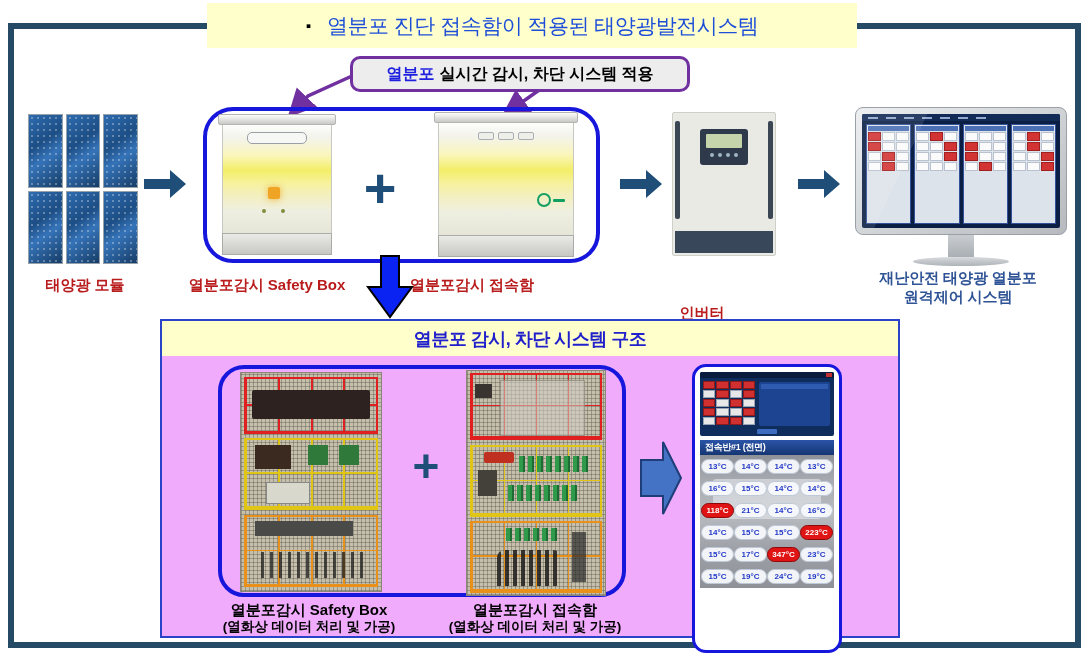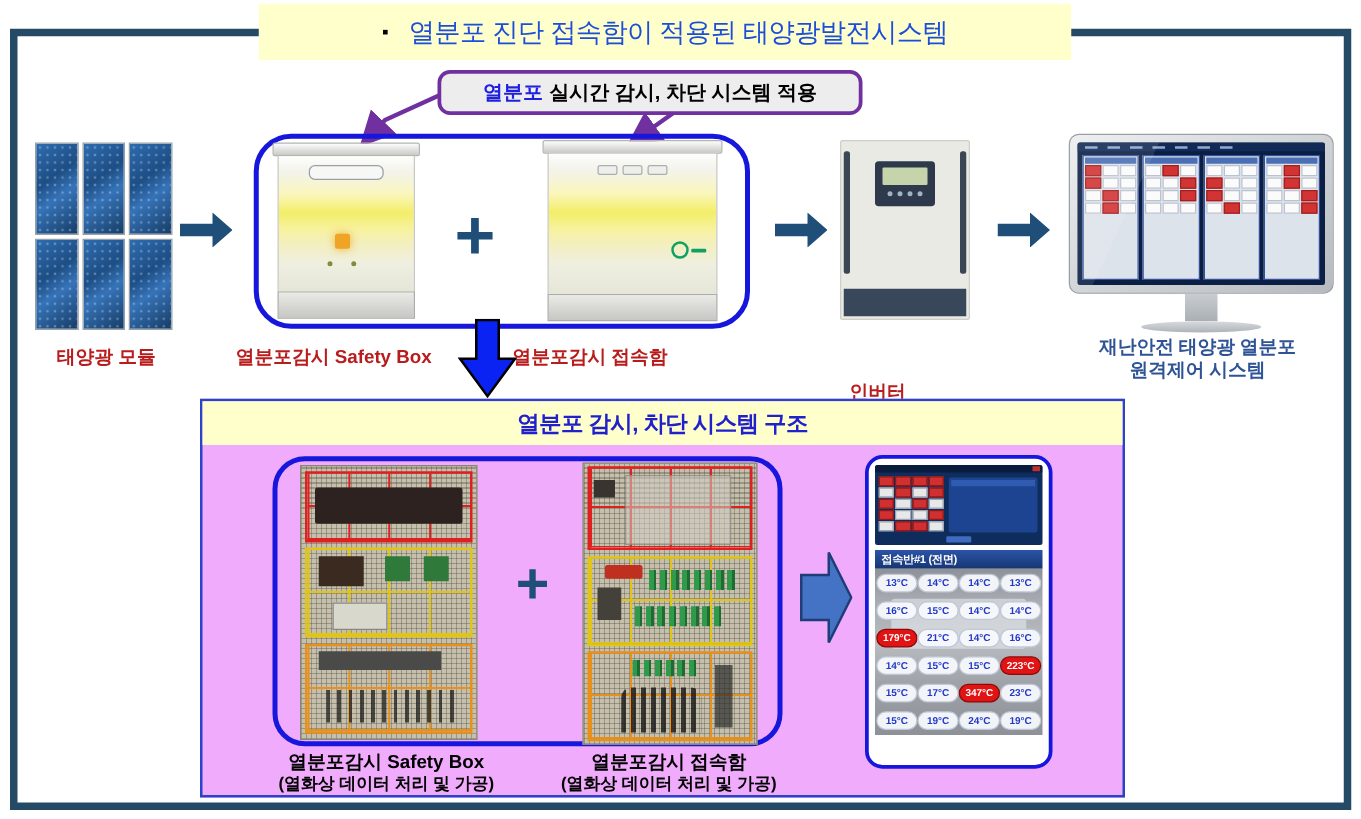--- a/index.html
+++ b/index.html
@@ -101,21 +101,21 @@
   
   .photo{position:absolute;border:1px solid #8A8578;overflow:hidden;background-color:#C6BFAC;
     background-image:repeating-linear-gradient(0deg,rgba(70,70,58,.35) 0 1px,transparent 1px 4px),
                      repeating-linear-gradient(90deg,rgba(70,70,58,.35) 0 1px,transparent 1px 4px);}
   .zone{position:absolute;left:2%;right:2%;border:2px solid var(--c);box-sizing:border-box;
     background-image:repeating-linear-gradient(90deg,var(--c) 0,var(--c) 1.5px,transparent 1.5px,transparent 25%),
                      repeating-linear-gradient(0deg,var(--c) 0,var(--c) 1.5px,transparent 1.5px,transparent 50%);}
   .blob{position:absolute;}
 
   
-  .monitoring-panel{position:absolute;left:530px;top:43px;width:150px;height:251px;background:#fff;
+  .monitoring-panel{position:absolute;left:530px;top:43px;width:150px;height:289px;background:#fff;
                     border:3px solid #1616DC;border-radius:14px;padding:5px;box-sizing:border-box;}
   .dash-mini{height:64px;background:#0E2C5C;border-radius:2px;position:relative;overflow:hidden;margin-bottom:4px;}
   .dash-topbar{height:6px;background:#0A1C3E;position:relative;}
   .dash-topbar i{position:absolute;right:2px;top:1px;width:6px;height:4px;background:#C03030;}
   .dash-tiles{position:absolute;left:3px;top:9px;width:52px;display:grid;grid-template-columns:repeat(4,1fr);gap:1px;}
   .dash-tile{height:8px;background:#E8E8E8;border:1px solid #9AA4B4;box-sizing:border-box;}
   .dash-tile.red{background:#D03030;border-color:#901818;}
   .dash-main{position:absolute;left:59px;right:4px;top:10px;bottom:10px;background:#1C4490;border-radius:2px;}
   .dash-main i{display:block;height:5px;background:#2F5BB0;margin:2px 2px 0;}
   .dash-btn{position:absolute;left:50%;transform:translateX(-50%);bottom:2px;width:20px;height:5px;background:#3E6CC0;border-radius:1px;}
@@ -407,21 +407,21 @@
       <div class="temp-body">
         <div class="temp-grid">
             <div class="temp-oval">13°C</div>
             <div class="temp-oval">14°C</div>
             <div class="temp-oval">14°C</div>
             <div class="temp-oval">13°C</div>
             <div class="temp-oval">16°C</div>
             <div class="temp-oval">15°C</div>
             <div class="temp-oval">14°C</div>
             <div class="temp-oval">14°C</div>
-            <div class="temp-oval hot">179°C</div>
+            <div class="temp-oval hot">118°C</div>
             <div class="temp-oval">21°C</div>
             <div class="temp-oval">14°C</div>
             <div class="temp-oval">16°C</div>
             <div class="temp-oval">14°C</div>
             <div class="temp-oval">15°C</div>
             <div class="temp-oval">15°C</div>
             <div class="temp-oval hot">223°C</div>
             <div class="temp-oval">15°C</div>
             <div class="temp-oval">17°C</div>
             <div class="temp-oval hot">347°C</div>

